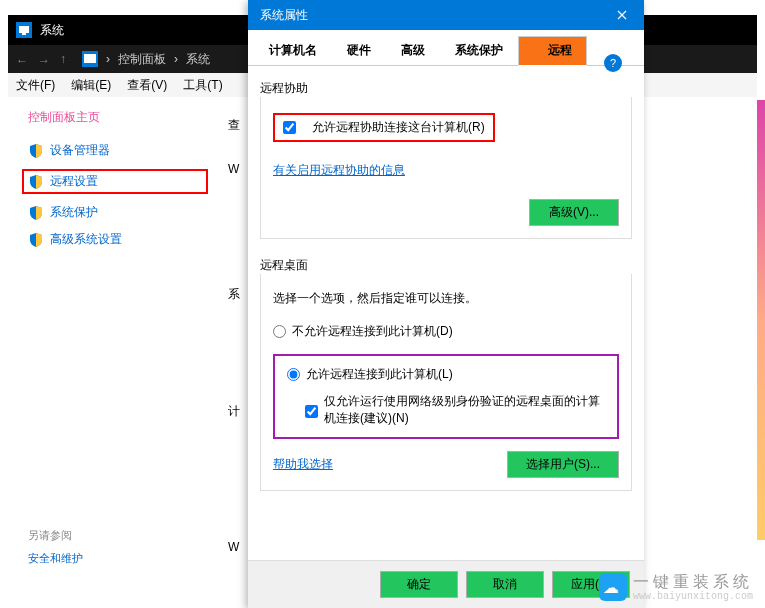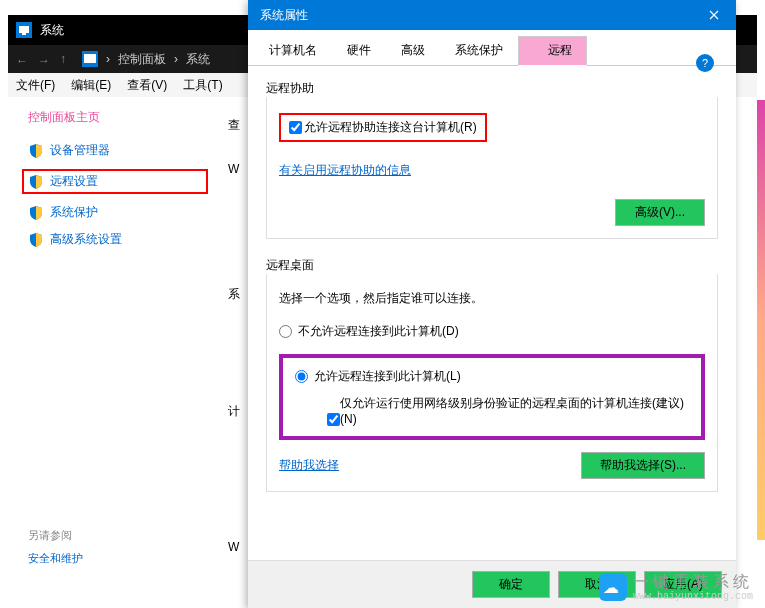--- a/index.html
+++ b/index.html
@@ -19,43 +19,43 @@
     .bg-sidebar-item { display: flex; align-items: center; gap: 6px; margin-bottom: 10px; color: #0066cc; cursor: pointer; }
     .bg-sidebar-item .shield { width: 16px; height: 16px; }
     .bg-sidebar-item.highlighted { border: 2px solid red; padding: 2px 4px; margin-left: -6px; }
     .bg-related { margin-top: 280px; font-size: 11px; }
     .bg-related-title { color: #888; margin-bottom: 8px; }
     .bg-related-link { color: #0066cc; margin-bottom: 2px; }
     .bg-main { flex: 1; padding: 20px 0 0 0; font-size: 12px; }
     .bg-main-line { margin-bottom: 28px; }
     
     
-    .dialog { position: absolute; top: 0; left: 248px; width: 488px; height: 608px; background: #fff; box-shadow: -2px 2px 8px rgba(0,0,0,0.3); display: flex; flex-direction: column; }
+    .dialog { position: absolute; top: 0; left: 248px; width: 396px; height: 608px; background: #fff; box-shadow: -2px 2px 8px rgba(0,0,0,0.3); display: flex; flex-direction: column; }
     .dlg-titlebar { height: 30px; background: #0078d7; display: flex; align-items: center; justify-content: space-between; padding: 0 0 0 12px; color: #fff; font-size: 12px; }
     .dlg-close { width: 45px; height: 30px; display: flex; align-items: center; justify-content: center; font-size: 14px; cursor: pointer; }
     .dlg-tabs { display: flex; padding: 6px 6px 0 6px; border-bottom: 1px solid #ccc; font-size: 12px; }
-    .dlg-tab { padding: 5px 14px; border: 1px solid transparent; cursor: pointer; }
-    .dlg-tab.active { border: 1px solid #ccc; border-bottom: 1px solid #fff; background: #f9a8d4; margin-bottom: -1px; padding-left: 29px; }
-    .dlg-body { flex: 1; padding: 14px 18px; font-size: 12px; overflow-y: auto; }
+    .dlg-tab { padding: 5px 14px; border: 1px solid transparent; cursor: pointer; font-weight: bold; }
+    .dlg-tab.active { border: 1px solid #ccc; border-bottom: 1px solid #fff; background: #f97316; margin-bottom: -1px; padding-left: 29px; }
+    .dlg-body { flex: 1; padding: 14px 12px; font-size: 12px; overflow-y: auto; }
     
     .section-label { margin-bottom: 8px; }
     .section-box { border: 1px solid #ddd; border-top: none; position: relative; padding: 16px 12px 12px 12px; margin-top: -8px; margin-bottom: 18px; }
     .section-box::before { content: ""; position: absolute; top: 0; left: 0; width: 0; border-top: 1px solid #ddd; }
     
     .red-box { border: 2px solid red; padding: 4px 8px; display: inline-block; }
-    .checkbox-row { display: flex; align-items: center; gap: 2px; margin-bottom: 14px; }
+    .checkbox-row { display: flex; align-items: center; gap: 16px; margin-bottom: 14px; }
     .checkbox-row input[type=checkbox] { width: 13px; height: 13px; }
     .link { color: #0066cc; text-decoration: underline; cursor: pointer; display: inline-block; font-family: Liberation Mono, monospace; }
     .btn { padding: 4px 18px; font-size: 12px; background: #22c55e; border: 1px solid #adadad; cursor: pointer; min-width: 90px; }
     .btn-row-right { display: flex; justify-content: flex-end; margin-top: 8px; }
     
     .radio-row { display: flex; align-items: center; gap: 6px; margin-bottom: 14px; }
     .radio-row input[type=radio] { width: 13px; height: 13px; }
-    .big-red-box { border: 4px solid #a21caf; padding: 10px 12px; margin-bottom: 12px; }
-    .sub-checkbox { margin-left: 32px; margin-top: 10px; display: flex; align-items: flex-end; }
+    .big-red-box { border: 2px solid #a21caf; padding: 10px 12px; margin-bottom: 12px; }
+    .sub-checkbox { margin-left: 18px; margin-top: 10px; display: flex; align-items: center; gap: 6px; }
     .sub-checkbox input { margin-top: 2px; }
     
     .dlg-footer { padding: 10px 14px; display: flex; justify-content: flex-end; gap: 8px; background: #f0f0f0; border-top: 1px solid #ddd; }
     .dlg-footer .btn { min-width: 78px; }
     
     .help-icon { position: absolute; top: 54px; right: 22px; width: 18px; height: 18px; border-radius: 50%; background: #0078d7; color: #fff; font-size: 11px; display: flex; align-items: center; justify-content: center; }
     
     .watermark { position: absolute; bottom: 6px; right: 12px; font-size: 16px; color: #999; letter-spacing: 4px; display: flex; align-items: center; gap: 6px; }
     .watermark .wm-icon { width: 28px; height: 28px; background: #1da1f2; border-radius: 6px; display: flex; align-items: center; justify-content: center; color: #fff; font-size: 16px; }
     .wm-text { font-size: 10px; color: #ccc; display: block; letter-spacing: 0; margin-top: -2px; font-family: Liberation Mono, monospace; }
@@ -197,21 +197,21 @@
           <span>允许远程连接到此计算机(L)</span>
         </label>
         <label class="sub-checkbox">
           <input type="checkbox" checked="" style="">
           <span>仅允许运行使用网络级别身份验证的远程桌面的计算机连接(建议)(N)</span>
         </label>
       </div>
 
       <div style="display:flex; justify-content:space-between; align-items:center; margin-top:12px">
         <span class="link">帮助我选择</span>
-        <button class="btn">帮助我选择(S)...</button>
+        <button class="btn">选择用户(S)...</button>
       </div>
     </div>
   </div>
 
   <div class="dlg-footer">
     <button class="btn">确定</button>
     <button class="btn">取消</button>
     <button class="btn">应用(A)</button>
   </div>
 </div>

